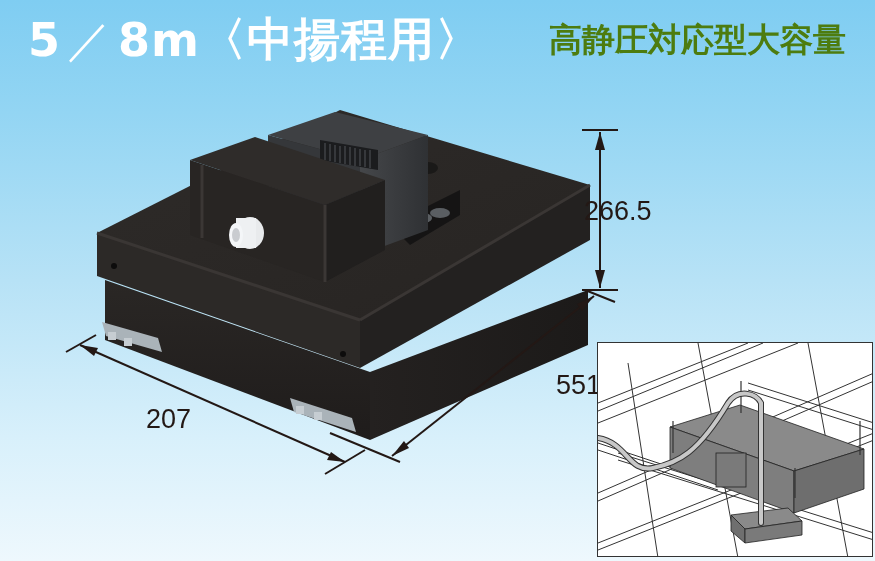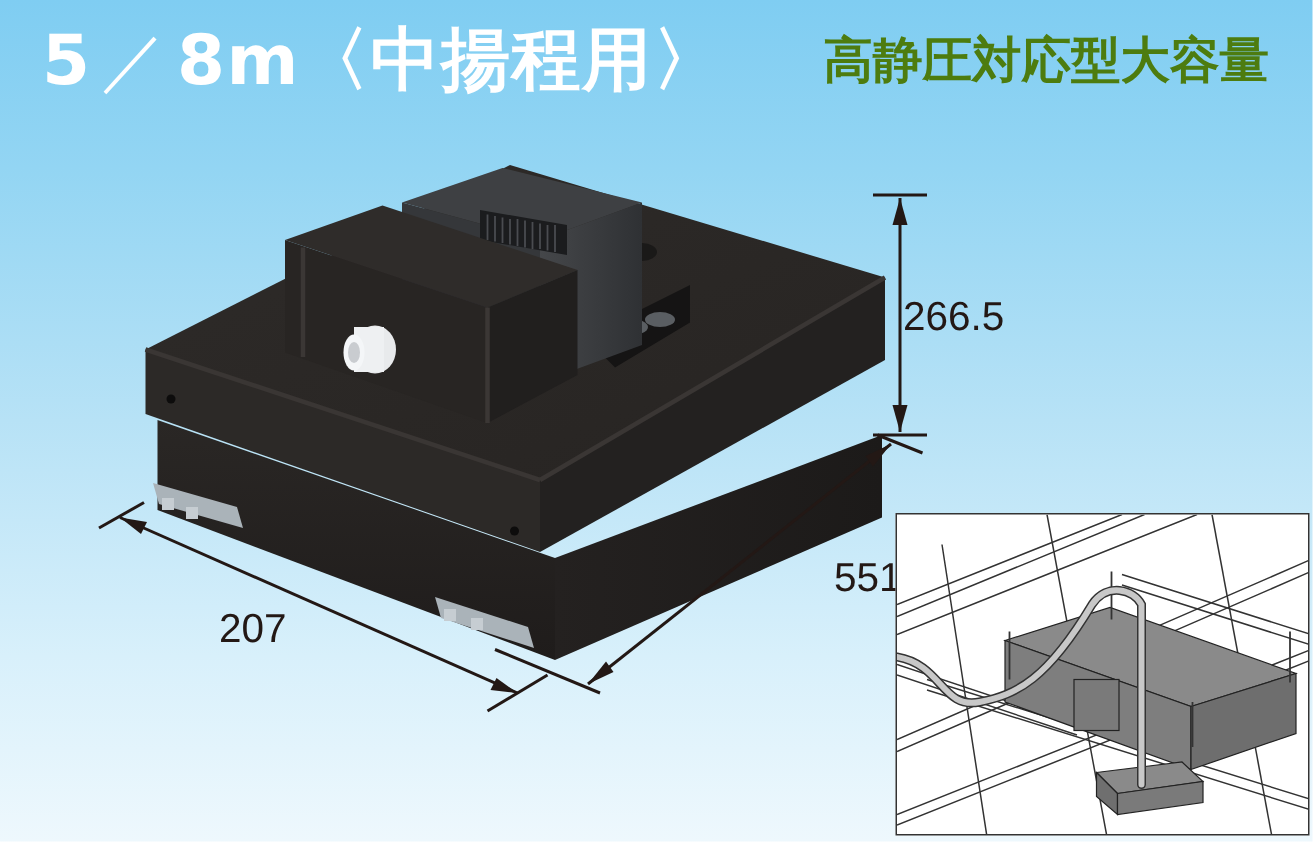--- a/index.html
+++ b/index.html
@@ -127,21 +127,21 @@
   </g>
   <g stroke="#231815" stroke-width="2" fill="#231815">
     <line x1="330" y1="433" x2="400" y2="462"></line>
     <line x1="585" y1="290" x2="615" y2="302"></line>
     <line x1="392" y1="456" x2="594" y2="296"></line>
     <polygon points="392,456 404,441 409,448" stroke="none"></polygon>
     <polygon points="594,296 582,311 577,304" stroke="none"></polygon>
   </g>
 </svg>
 
-<div class="dim" style="left:602px; top:196px;">266.5</div>
+<div class="dim" style="left:584px; top:196px;">266.5</div>
 <div class="dim" style="left:146px; top:404px;">207</div>
 <div class="dim" style="left:520px; top:370px;margin-left:36px;">551</div>
 
 <div class="inset">
   <svg width="276" height="215" viewBox="0 0 276 215">
     <g stroke="#333" stroke-width="1" fill="none">
       <path d="M0,60 L150,0 M0,68 L165,0 M0,80 L200,0"></path>
       <path d="M0,150 L276,30 M0,158 L276,38"></path>
       <path d="M0,200 L276,90 M0,207 L276,97"></path>
       <path d="M20,110 L276,190 M20,117 L276,197"></path>

